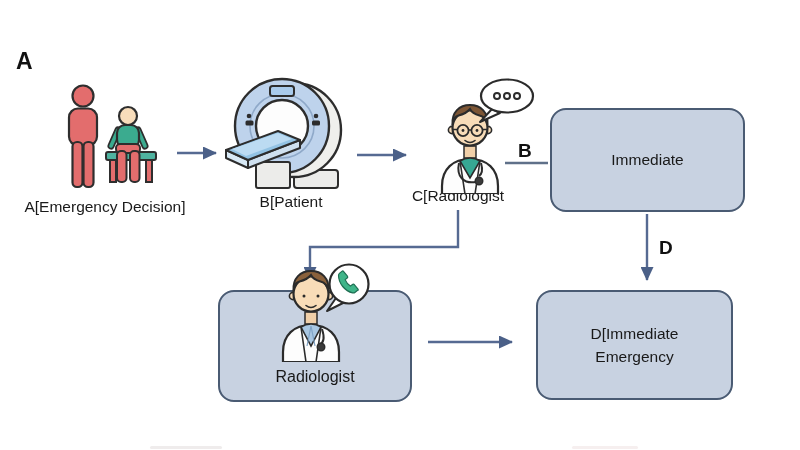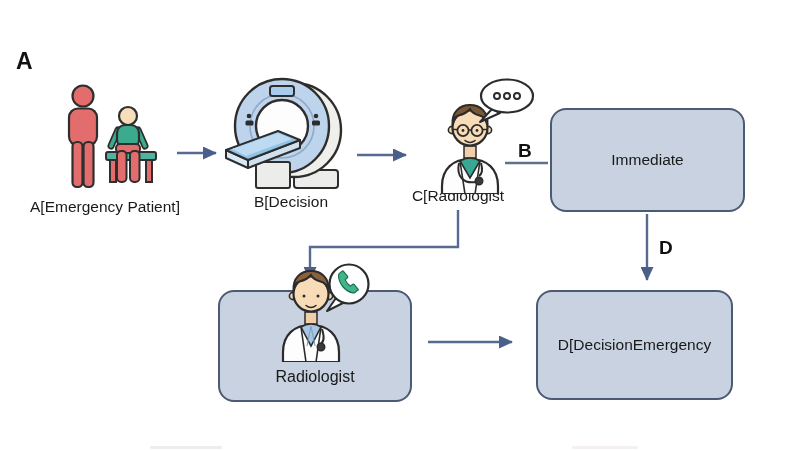--- a/index.html
+++ b/index.html
@@ -11,21 +11,21 @@
   .panel-label{left:16px;top:48px;font-size:23px;font-weight:700;color:#111;}
   .icon-label{position:absolute;color:#1a1a1a;font-size:15.5px;text-align:center;white-space:nowrap;}
   .lbl-patient{left:15px;top:198px;width:180px;}
   .lbl-scanner{left:235px;top:193px;width:112px;}
   .lbl-radiologist-top{left:402px;top:187px;width:112px;}
   .edge-label{position:absolute;font-size:19px;font-weight:700;color:#111;}
   .edge-label-b{left:518px;top:140px;}
   .edge-label-d{left:659px;top:237px;}
   .node-box{
     position:absolute;background:#c8d2e1;border:2.2px solid #4a5b73;border-radius:16px;
-    display:flex;flex-direction:row;align-items:center;justify-content:center;
+    display:flex;flex-direction:column;align-items:center;justify-content:center;
     color:#191919;font-size:15.5px;line-height:1.5;text-align:center;box-sizing:border-box;z-index:1;
   }
   .box-immediate{left:550px;top:108px;width:195px;height:104px;}
   .box-treatment{left:536px;top:290px;width:197px;height:110px;}
   .box-radiologist{left:218px;top:290px;width:194px;height:112px;}
   .box-rad-label{position:absolute;bottom:11px;left:0;width:100%;text-align:center;font-size:16px;color:#191919;}
   .connectors{position:absolute;left:0;top:0;z-index:0;}
   .icon{position:absolute;}
   .icon-patient{left:60px;top:84px;}
   .icon-scanner{left:216px;top:74px;}
@@ -72,40 +72,40 @@
     <circle cx="68" cy="32" r="9" fill="#f8ddbb" stroke="#2e2e2e" stroke-width="2.2"></circle>
     <path d="M58,46 L51,62" stroke="#2e2e2e" stroke-width="7" stroke-linecap="round"></path>
     <path d="M78,46 L85,62" stroke="#2e2e2e" stroke-width="7" stroke-linecap="round"></path>
     <path d="M58,46 L51,62" stroke="#3bab8f" stroke-width="3.6" stroke-linecap="round"></path>
     <path d="M78,46 L85,62" stroke="#3bab8f" stroke-width="3.6" stroke-linecap="round"></path>
     <rect x="57" y="41" width="22" height="23" rx="8" fill="#3bab8f" stroke="#2e2e2e" stroke-width="2.2"></rect>
     <rect x="56" y="60" width="24" height="9" rx="4" fill="#e36d6d" stroke="#2e2e2e" stroke-width="2"></rect>
     <rect x="57" y="67" width="9.5" height="31" rx="4" fill="#e36d6d" stroke="#2e2e2e" stroke-width="2"></rect>
     <rect x="70" y="67" width="9.5" height="31" rx="4" fill="#e36d6d" stroke="#2e2e2e" stroke-width="2"></rect>
   </svg>
-  <div class="icon-label lbl-patient">A[Emergency Patient]</div>
+  <div class="icon-label lbl-patient">A[Emergency Decision]</div>
 
   <svg class="icon icon-scanner" width="134" height="124" viewBox="0 0 134 124">
     <rect x="78" y="96" width="44" height="18" rx="3" fill="#ececea" stroke="#2d2d2d" stroke-width="2"></rect>
     <circle cx="78" cy="56" r="47" fill="#efefec" stroke="#2d2d2d" stroke-width="2.4"></circle>
     <circle cx="66" cy="52" r="47" fill="#bed3ec" stroke="#2d2d2d" stroke-width="2.4"></circle>
     <circle cx="66" cy="52" r="32" fill="none" stroke="#8fa9c9" stroke-width="1.6"></circle>
     <circle cx="66" cy="52" r="26" fill="#fdfdfd" stroke="#2d2d2d" stroke-width="2.4"></circle>
     <rect x="54" y="12" width="24" height="10" rx="2.5" fill="#a9cbec" stroke="#2d2d2d" stroke-width="2"></rect>
     <circle cx="33" cy="42" r="2.3" fill="#2d2d2d"></circle>
     <rect x="29.5" y="46.5" width="8" height="5" rx="1.5" fill="#2d2d2d"></rect>
     <circle cx="100" cy="42" r="2.3" fill="#2d2d2d"></circle>
     <rect x="96" y="46.5" width="8" height="5" rx="1.5" fill="#2d2d2d"></rect>
     <rect x="40" y="88" width="34" height="26" rx="2" fill="#ececea" stroke="#2d2d2d" stroke-width="2"></rect>
     <polygon points="32,86 84,66 84,74 32,94" fill="#cfe0ef" stroke="#2d2d2d" stroke-width="2" stroke-linejoin="round"></polygon>
     <polygon points="10,76 32,86 32,94 10,84" fill="#d8e9f6" stroke="#2d2d2d" stroke-width="2" stroke-linejoin="round"></polygon>
     <polygon points="10,76 62,57 84,66 32,86" fill="#93c3e4" stroke="#2d2d2d" stroke-width="2" stroke-linejoin="round"></polygon>
     <polygon points="16,75 62,59 76,65 30,82" fill="#bcdbf2"></polygon>
   </svg>
-  <div class="icon-label lbl-scanner">B[Decision</div>
+  <div class="icon-label lbl-scanner">B[Patient</div>
 
   <svg class="icon icon-doctor-top" width="92" height="102" viewBox="0 0 92 102">
     <rect x="40" y="54" width="12" height="12" fill="#f0cfa8" stroke="#2b2b2b" stroke-width="1.5"></rect>
     <path d="M18,102 v-8 c0,-17 11,-27 28,-27 c17,0 28,10 28,27 v8 z" fill="#fdfdfd" stroke="#2b2b2b" stroke-width="2.2"></path>
     <path d="M36,69 c3,-2 6,-3 10,-3 c4,0 7,1 10,3 l-10,17 z" fill="#36a893" stroke="#2b2b2b" stroke-width="1.6"></path>
     <path d="M36,69 L41,102 M56,69 L51,102" stroke="#2b2b2b" stroke-width="1.6" fill="none"></path>
     <path d="M35,71 C32,85 40,92 52,90" stroke="#2b2b2b" stroke-width="2" fill="none"></path>
     <path d="M57,71 c2,7 1,11 -2,13" stroke="#2b2b2b" stroke-width="2" fill="none"></path>
     <circle cx="55" cy="89" r="3.8" fill="#3a3a3a" stroke="#2b2b2b" stroke-width="1.4"></circle>
     <circle cx="28" cy="38" r="3.6" fill="#f8dcb8" stroke="#2b2b2b" stroke-width="1.6"></circle>
@@ -130,21 +130,21 @@
   <div class="icon-label lbl-radiologist-top">C[Radiologist</div>
 
   <div class="edge-label edge-label-b">B</div>
   <div class="edge-label edge-label-d">D</div>
 
   <div class="node-box box-immediate">
     <div>Immediate</div>
   </div>
 
   <div class="node-box box-treatment">
-    <div>D[Decision</div>
+    <div>D[Immediate</div>
     <div>Emergency</div>
   </div>
 
   <div class="node-box box-radiologist">
     <div class="box-rad-label">Radiologist</div>
   </div>
 
   <svg class="icon icon-doctor-bottom" width="92" height="106" viewBox="0 0 92 106">
     <rect x="40" y="56" width="12" height="12" fill="#f0cfa8" stroke="#2b2b2b" stroke-width="1.5"></rect>
     <path d="M18,106 v-10 c0,-17 11,-27 28,-27 c17,0 28,10 28,27 v10 z" fill="#fdfdfd" stroke="#2b2b2b" stroke-width="2.2"></path>

